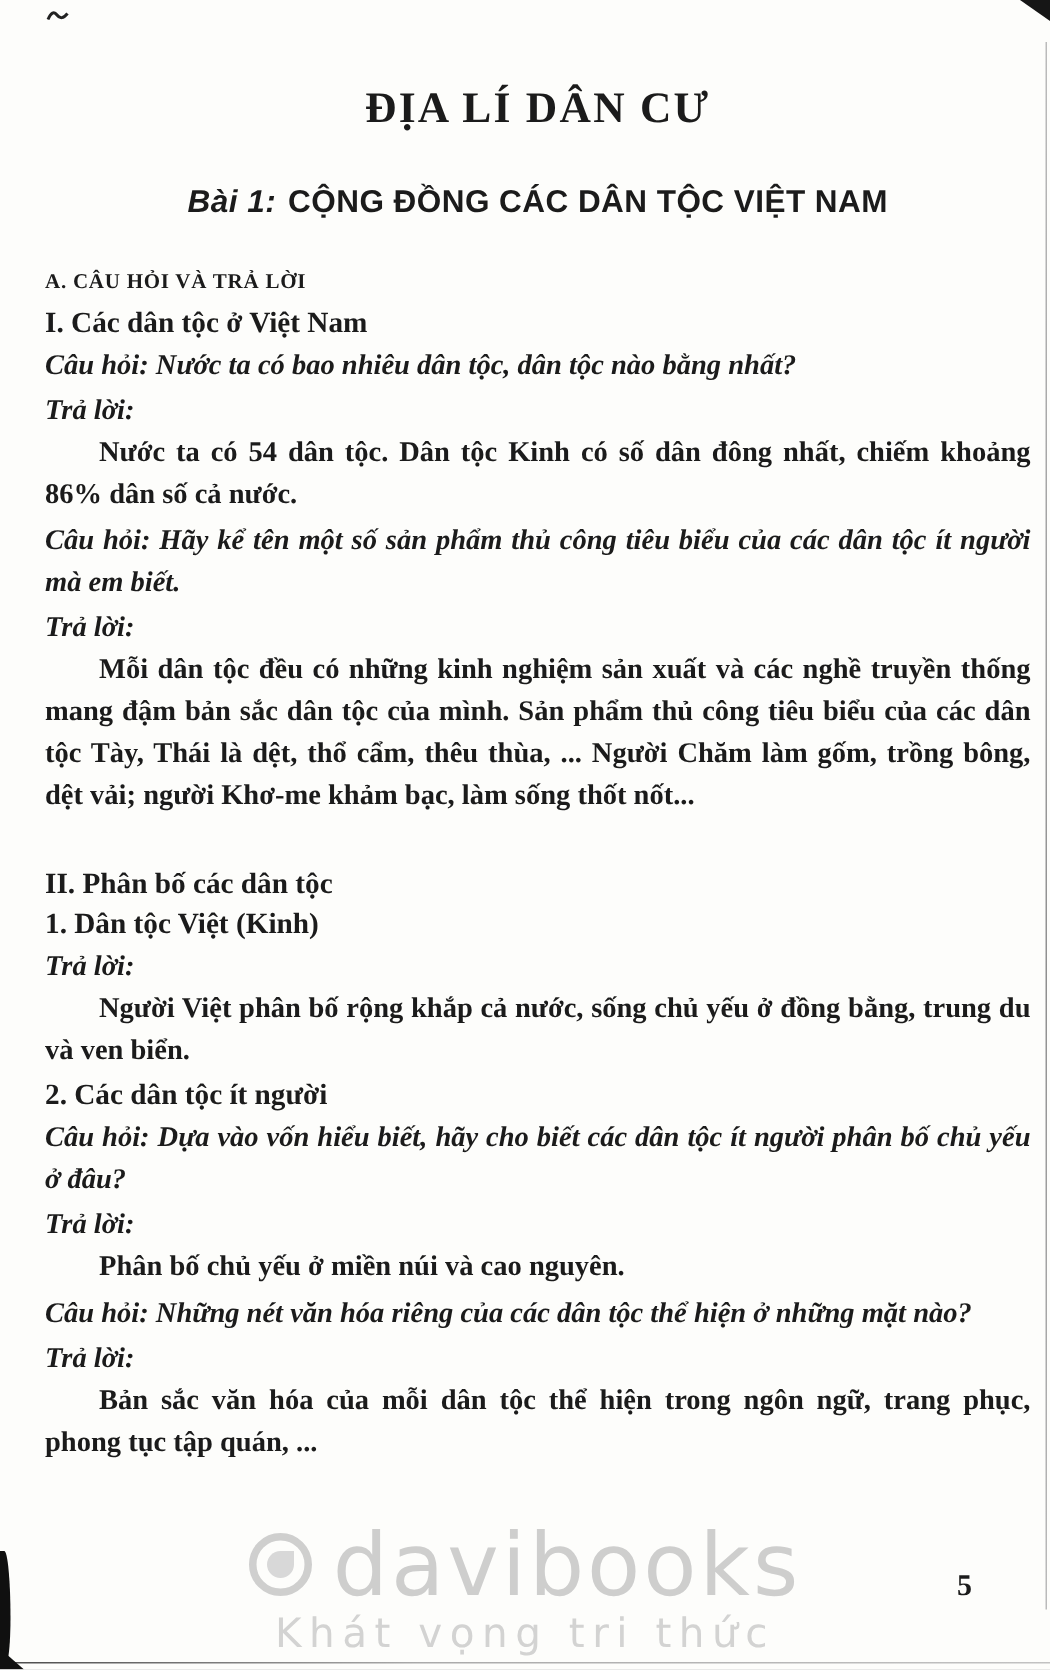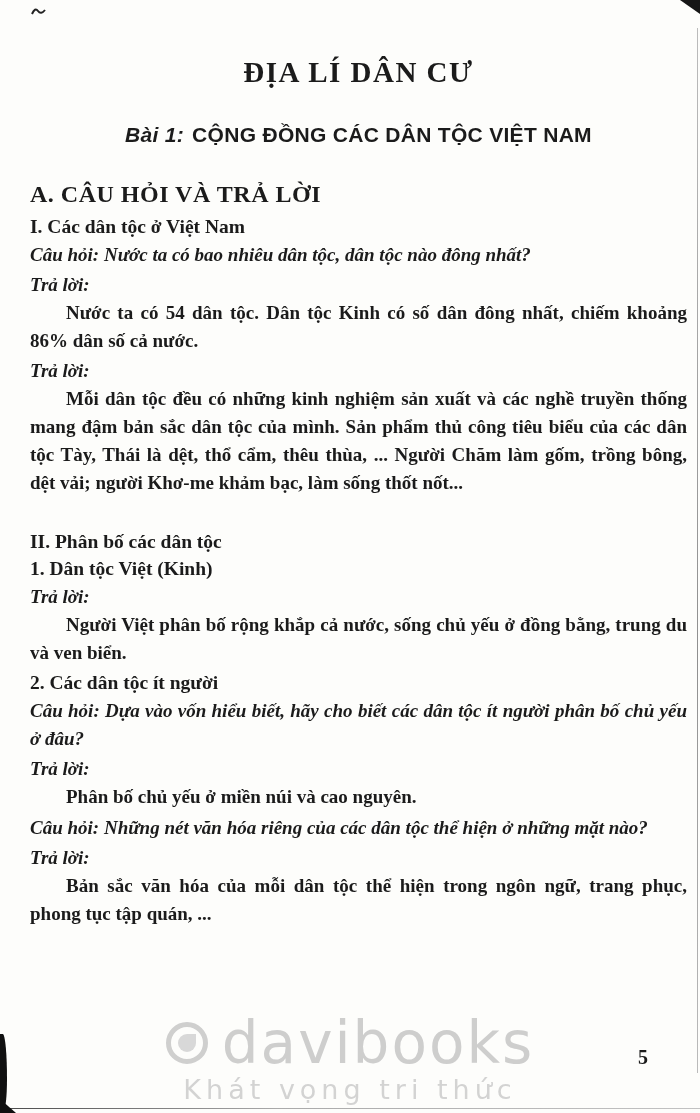--- a/index.html
+++ b/index.html
@@ -26,21 +26,21 @@
     margin: 0 0 34px 0;
     text-align: center;
     font-family: "Liberation Sans", sans-serif;
     font-size: 21px;
     font-weight: bold;
     letter-spacing: 0.3px;
   }
   .lesson-label { font-style: italic; margin-right: 8px; }
 
   .heading-a {
-    font-size: 24px;
+    font-size: 14px;
     font-weight: bold;
     margin: 0 0 8px 0;
     letter-spacing: 0.5px;
   }
   .heading {
     font-size: 19.5px;
     font-weight: bold;
     margin: 5px 0 3px 0;
   }
   .gap-top { margin-top: 34px; }
@@ -179,24 +179,25 @@
   <div class="content">
 
     <h1 class="title">ĐỊA LÍ DÂN CƯ</h1>
 
     <h2 class="lesson"><span class="lesson-label">Bài 1:</span><span>CỘNG ĐỒNG CÁC DÂN TỘC VIỆT NAM</span></h2>
 
     <div class="heading-a">A. CÂU HỎI VÀ TRẢ LỜI</div>
 
     <div class="heading">I. Các dân tộc ở Việt Nam</div>
 
-    <p class="question">Câu hỏi: Nước ta có bao nhiêu dân tộc, dân tộc nào đông nhất?</p>
+    <p class="question">Câu hỏi: Nước ta có bao nhiêu dân tộc, dân tộc nào bằng nhất?</p>
     <p class="answer-label">Trả lời:</p>
     <p class="answer">Nước ta có 54 dân tộc. Dân tộc Kinh có số dân đông nhất, chiếm khoảng 86% dân số cả nước.</p>
 
+    <p class="question">Câu hỏi: Hãy kể tên một số sản phẩm thủ công tiêu biểu của các dân tộc ít người mà em biết.</p>
     <p class="answer-label">Trả lời:</p>
     <p class="answer">Mỗi dân tộc đều có những kinh nghiệm sản xuất và các nghề truyền thống mang đậm bản sắc dân tộc của mình. Sản phẩm thủ công tiêu biểu của các dân tộc Tày, Thái là dệt, thổ cẩm, thêu thùa, ... Người Chăm làm gốm, trồng bông, dệt vải; người Khơ-me khảm bạc, làm sống thốt nốt...</p>
 
     <div class="heading gap-top">II. Phân bố các dân tộc</div>
     <div class="heading">1. Dân tộc Việt (Kinh)</div>
 
     <p class="answer-label">Trả lời:</p>
     <p class="answer">Người Việt phân bố rộng khắp cả nước, sống chủ yếu ở đồng bằng, trung du và ven biển.</p>
 
     <div class="heading">2. Các dân tộc ít người</div>

